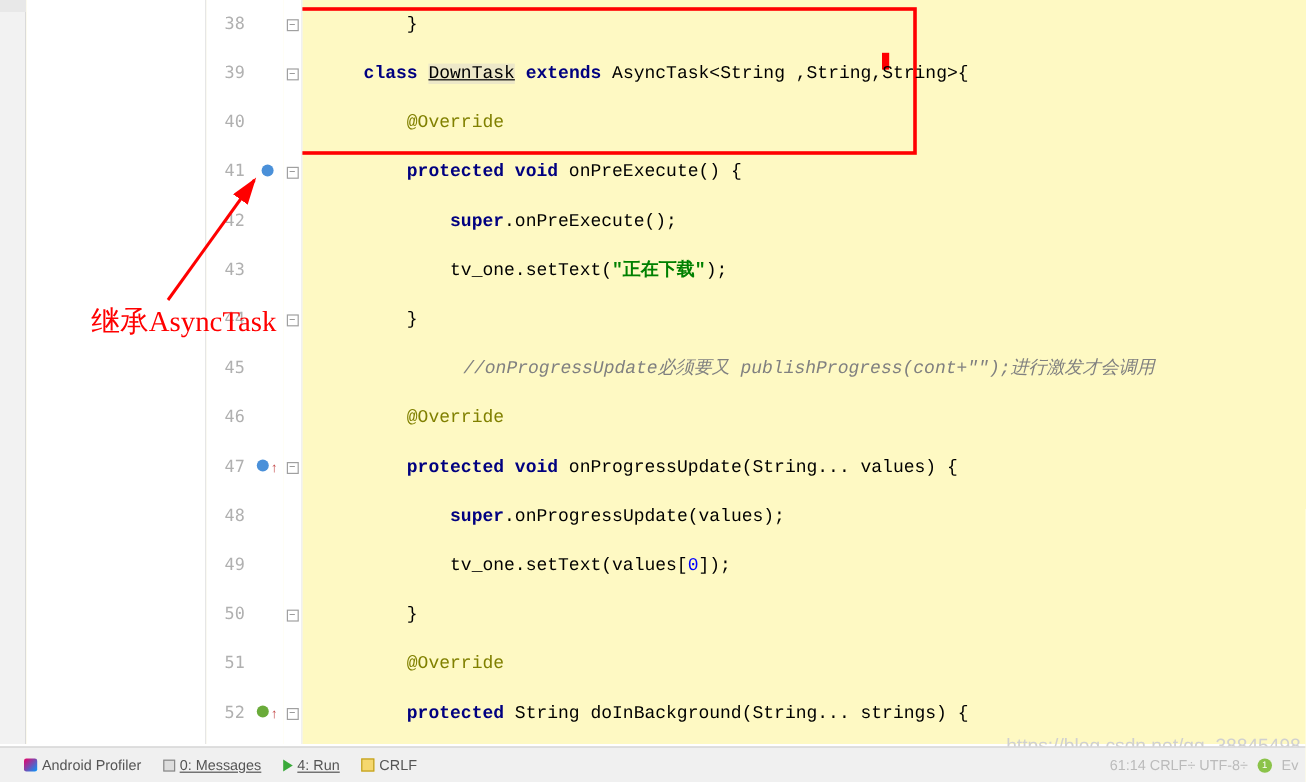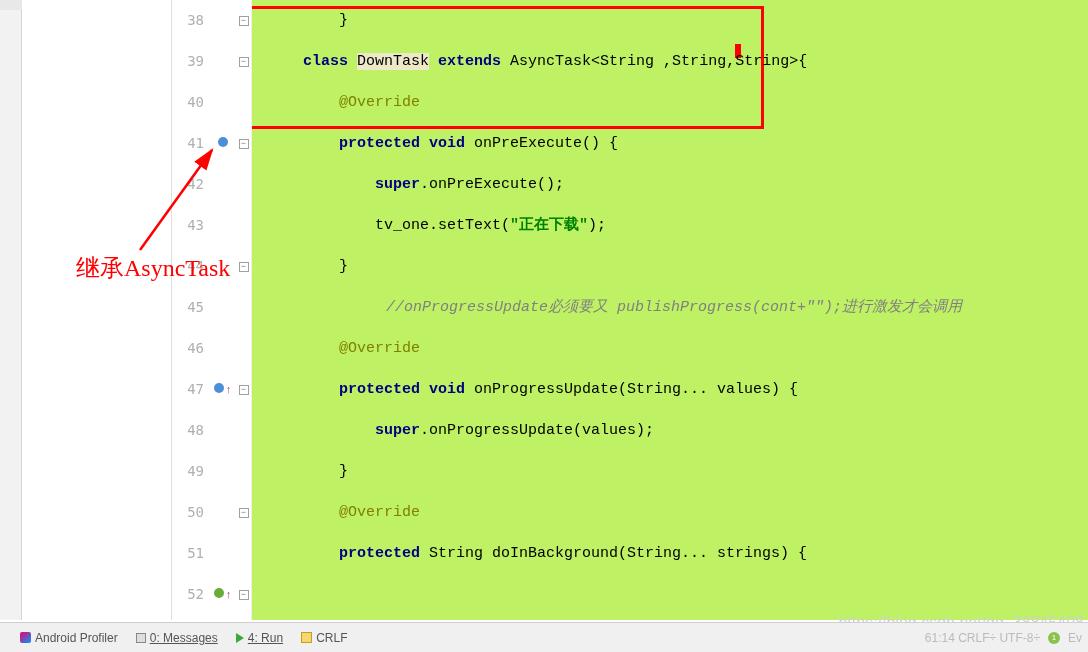--- a/index.html
+++ b/index.html
@@ -19,21 +19,21 @@
     height: 620px;
     background: #f2f2f2;
     border-right: 1px solid #d4d4d4;
   }
   .editor {
     position: absolute;
     left: 22px; top: 0;
     right: 0;
     height: 620px;
     display: flex;
-    background: #bef264;
+    background: #fef9c3;
   }
   .stub-col {
     width: 150px;
     border-right: 1px solid #e0e0e0;
     background: #fff;
   }
   .gutter {
     width: 38px;
     background: #fff;
     border-right: 0px;
@@ -77,21 +77,21 @@
     padding-left: 6px;
     font-family: Consolas, "Courier New", monospace;
     font-size: 15px;
     color: #000;
   }
   .kw { color: #000080; font-weight: bold; }
   .ann { color: #808000; }
   .str { color: #008000; font-weight: bold; }
   .num { color: #0000ff; }
   .com { color: #808080; font-style: italic; margin-left: 47px; }
-  .hl { background: #ede8c8; }
+  .hl { background: #ede8c8; text-decoration: underline; }
   .fold-box {
     width: 10px; height: 10px;
     border: 1px solid #a0a0a0;
     background: #fff;
     font-size: 9px;
     line-height: 8px;
     text-align: center;
     color: #808080;
     cursor: pointer;
   }
@@ -265,20 +265,21 @@
       <div class="line code">     <span class="kw">class</span> <span class="hl">DownTask</span> <span class="kw">extends</span> AsyncTask&lt;String ,String,String&gt;{</div>
       <div class="line code">         <span class="ann">@Override</span></div>
       <div class="line code">         <span class="kw">protected void</span> onPreExecute() {</div>
       <div class="line code">             <span class="kw">super</span>.onPreExecute();</div>
       <div class="line code">             tv_one.setText(<span class="str">"正在下载"</span>);</div>
       <div class="line code">         }</div>
       <div class="line code">         <span class="com">//onProgressUpdate必须要又 publishProgress(cont+"");进行激发才会调用</span></div>
       <div class="line code">         <span class="ann">@Override</span></div>
       <div class="line code">         <span class="kw">protected void</span> onProgressUpdate(String... values) {</div>
       <div class="line code">             <span class="kw">super</span>.onProgressUpdate(values);</div>
+      <div class="line code">             tv_one.setText(values[<span class="num">0</span>]);</div>
       <div class="line code">         }</div>
       <div class="line code">         <span class="ann">@Override</span></div>
       <div class="line code">         <span class="kw">protected</span> String doInBackground(String... strings) {</div>
     </div>
 </div>
 
 <svg class="arrow" width="1088" height="652" style="left:0;top:0;">
   <defs>
     <marker id="ah" markerWidth="10" markerHeight="10" refX="8" refY="3" orient="auto">
       <path d="M0,0 L9,3 L0,6 Z" fill="#ff0000"></path>

